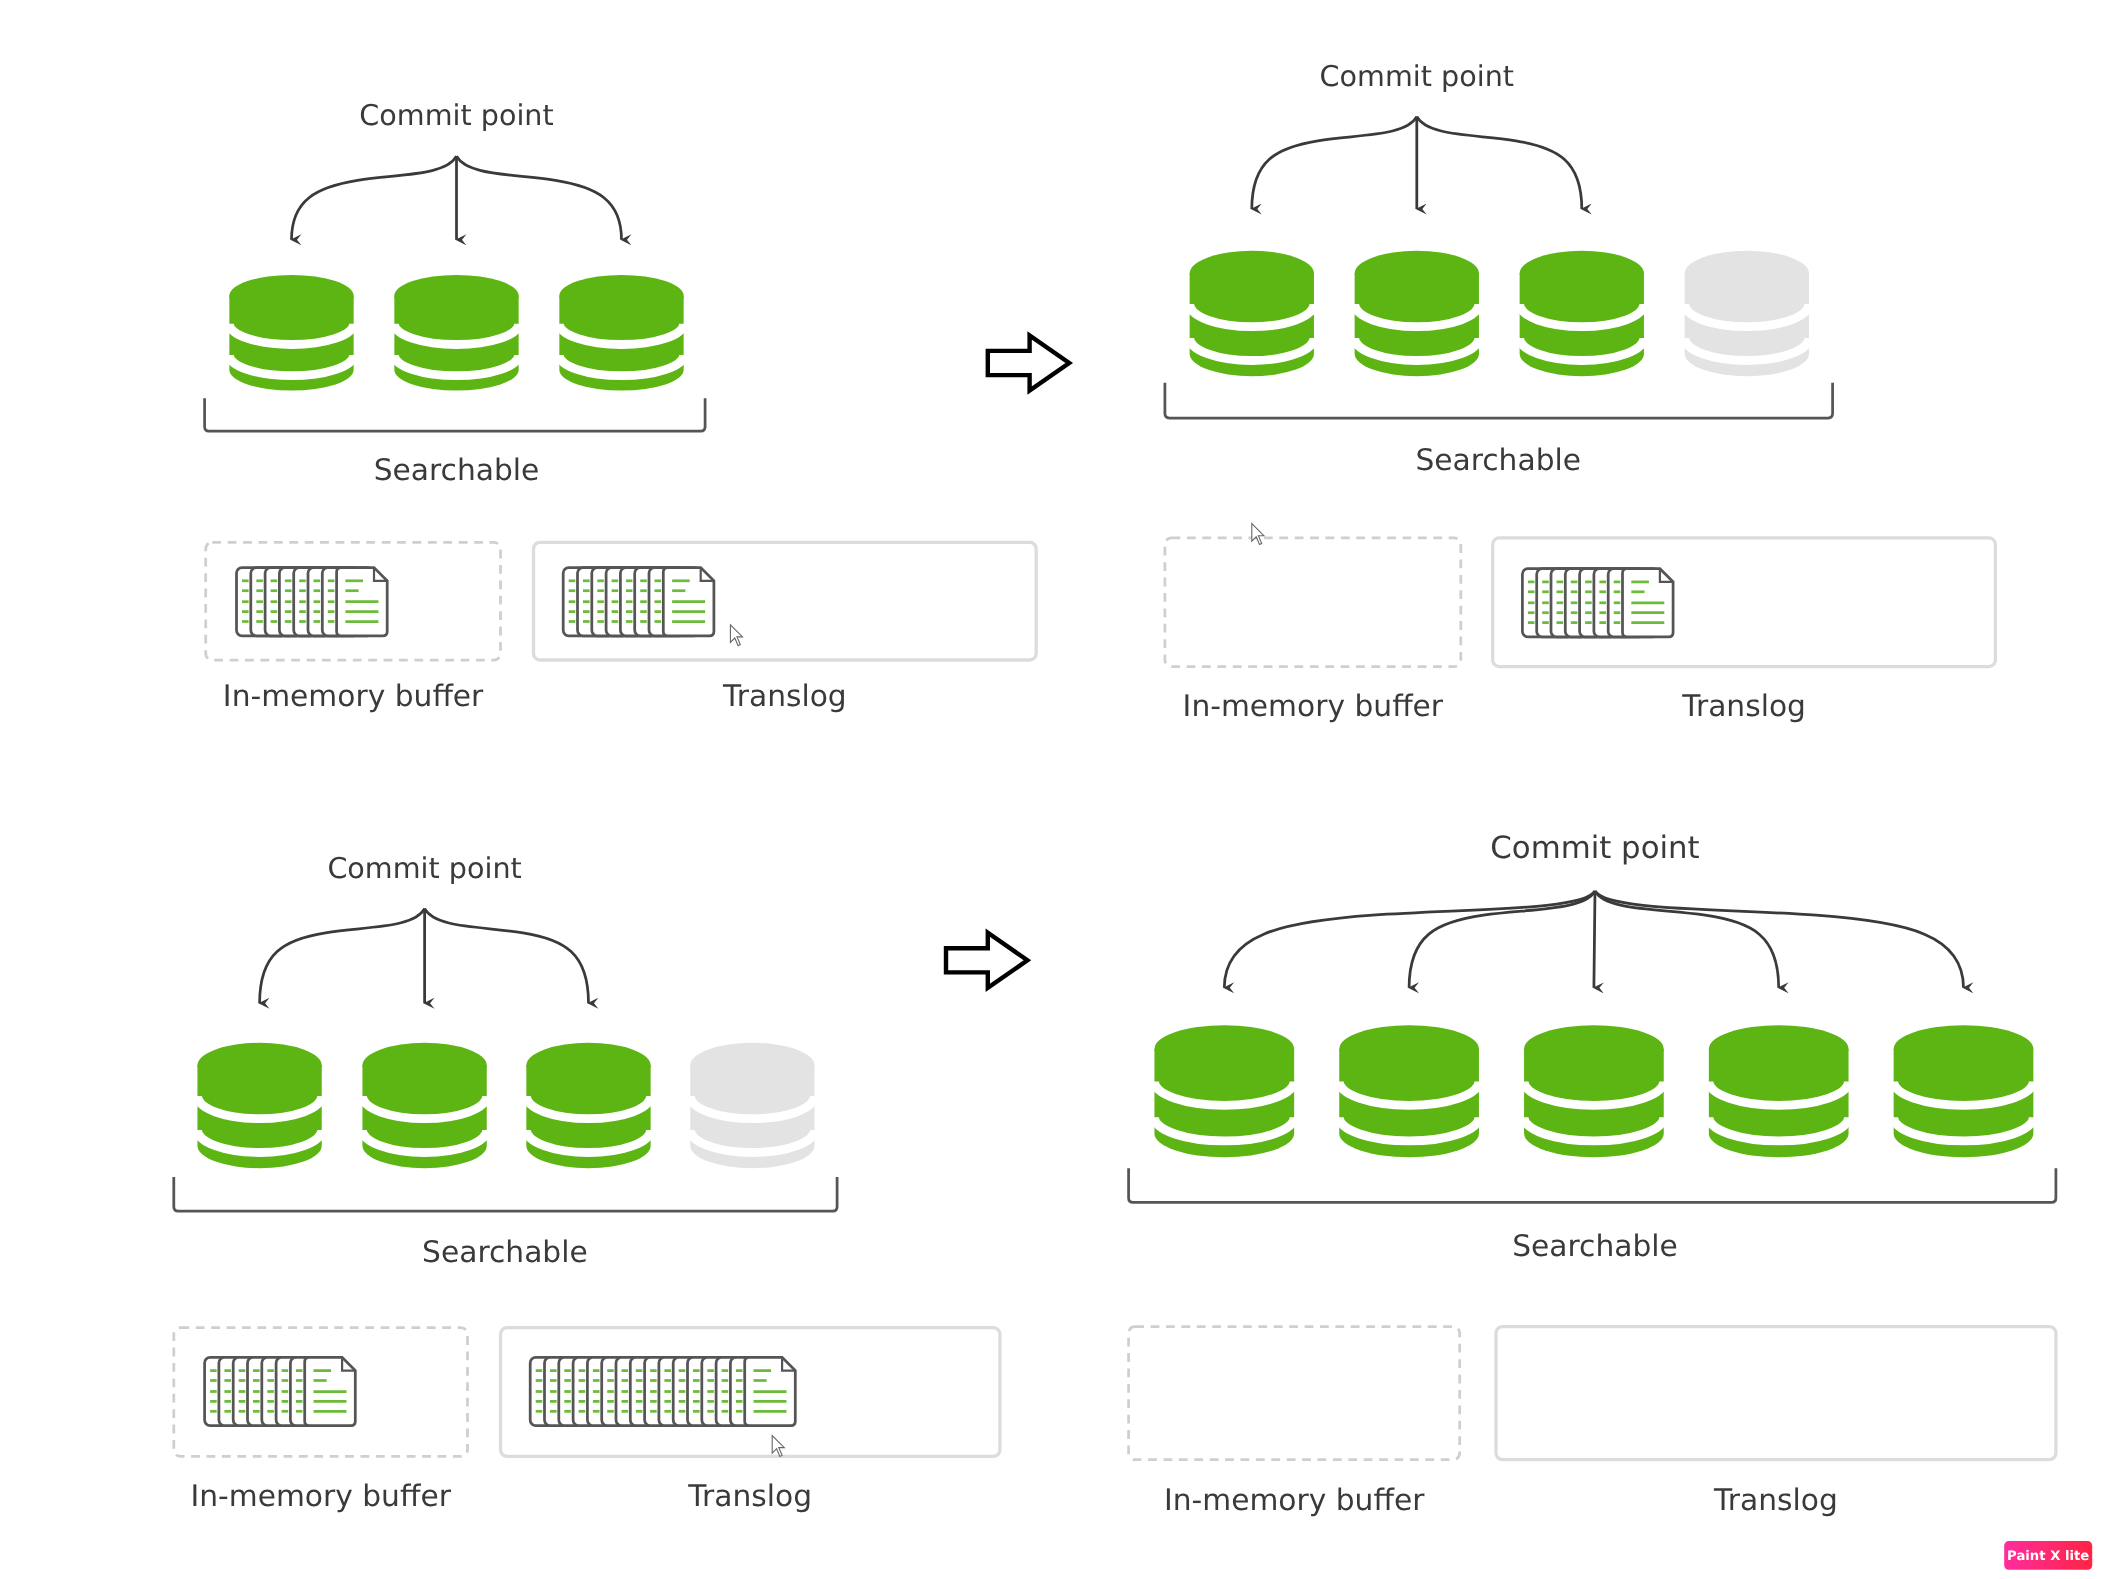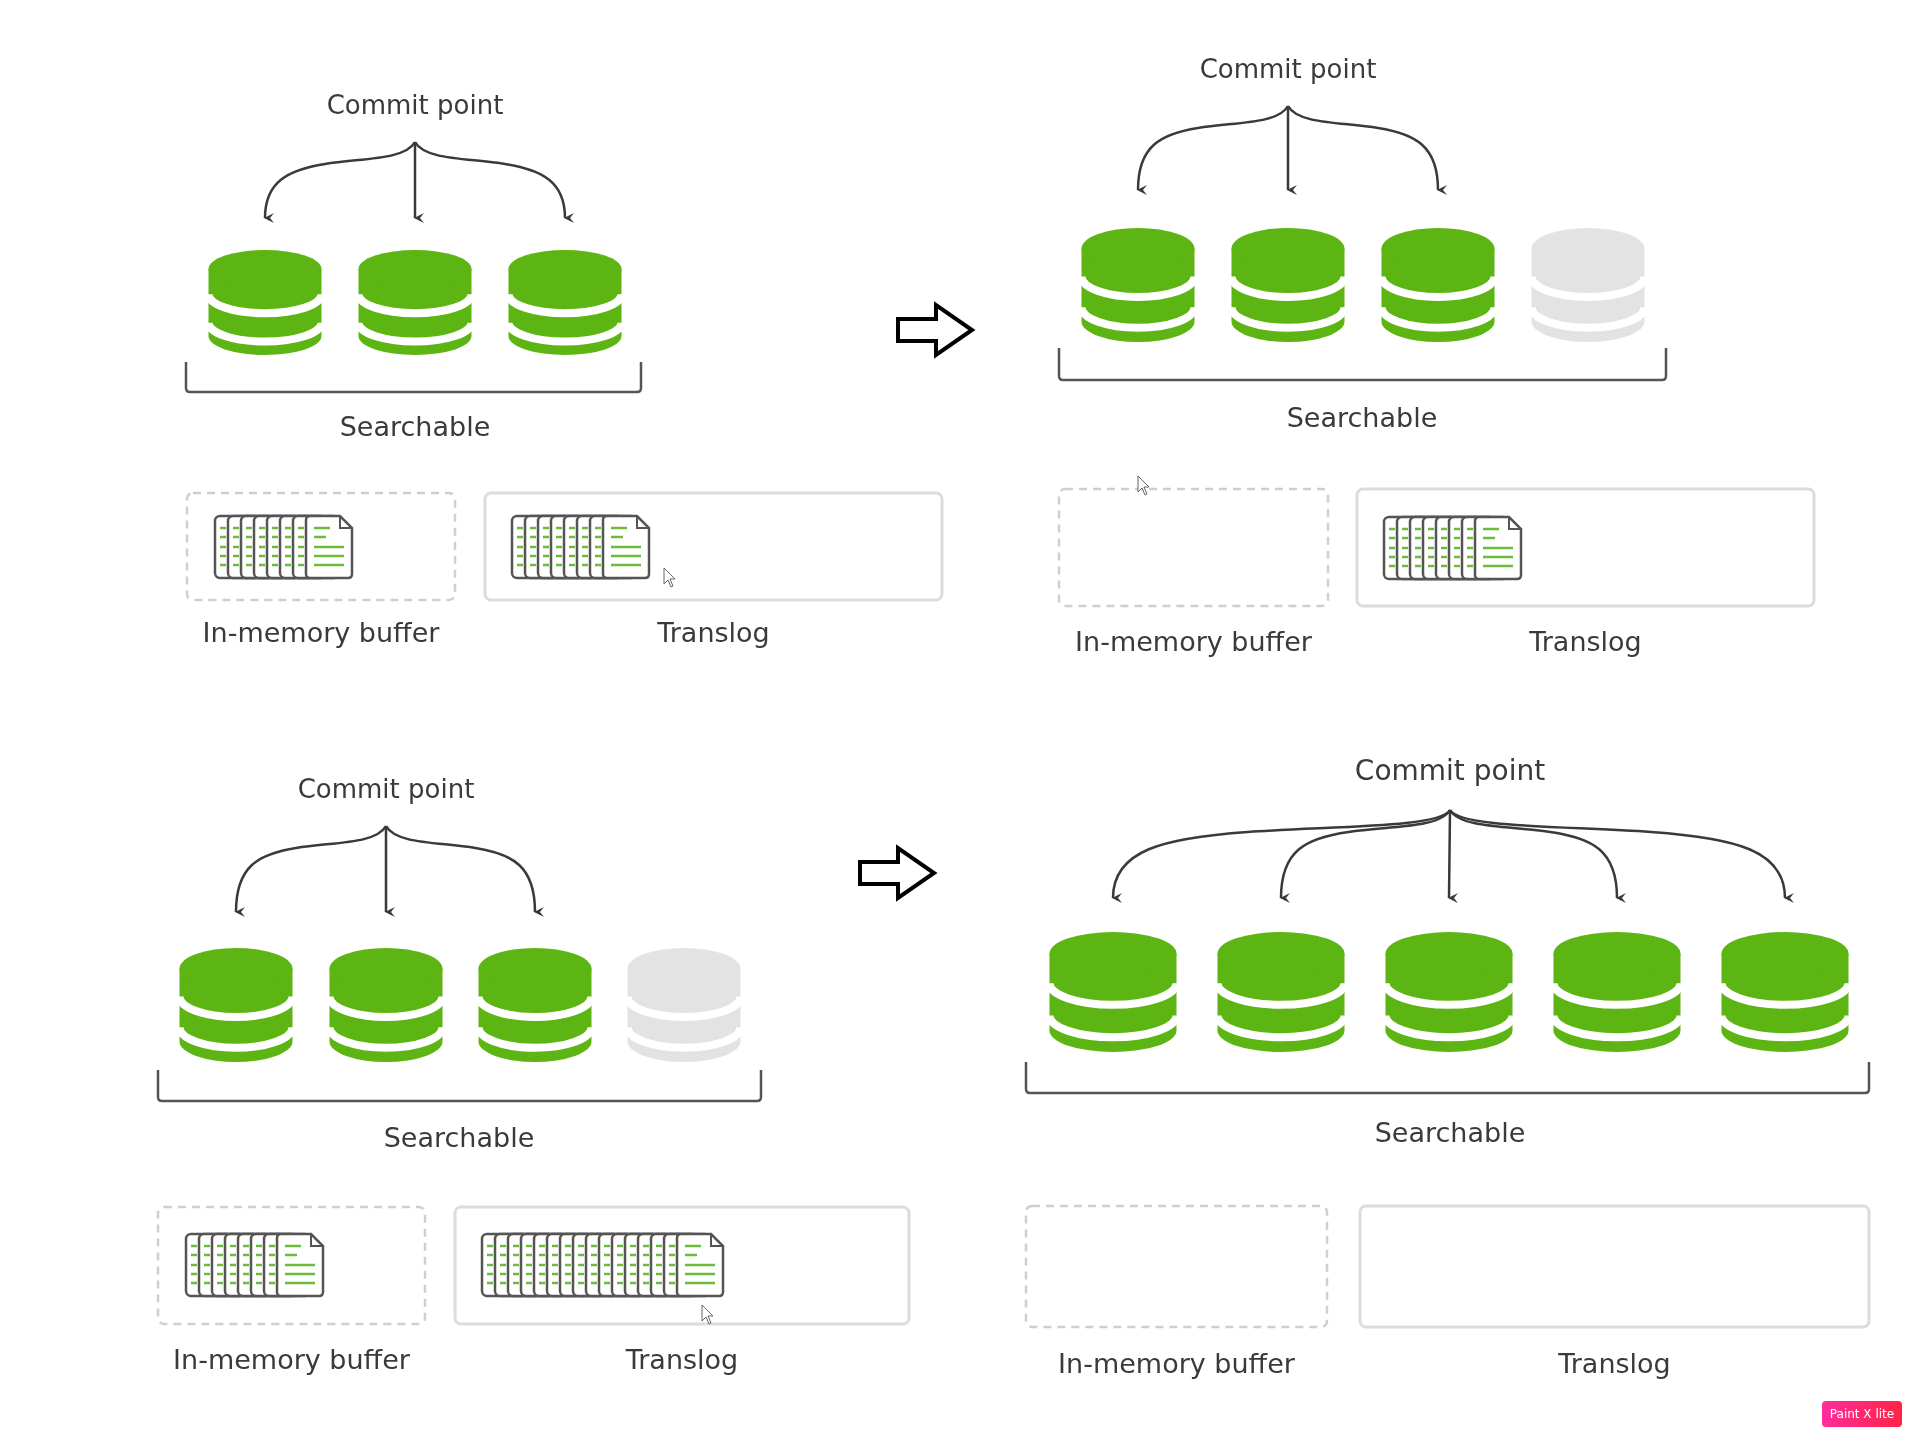--- a/index.html
+++ b/index.html
@@ -2,21 +2,21 @@
 <html><head>
 <meta charset="utf-8">
 <style>
   html, body { margin: 0; padding: 0; background: #ffffff; }
   body { width: 1912px; height: 1435px; position: relative; overflow: hidden;
          font-family: "DejaVu Sans", sans-serif; }
   svg#canvas { position: absolute; left: 0; top: 0; }
   .lbl { font-family: "DejaVu Sans", sans-serif; fill: #3a3a3a; text-anchor: middle; }
   .badge { position: absolute; left: 1822px; top: 1401px; width: 80px; height: 26px;
            border-radius: 4px; background: linear-gradient(90deg, #ff2d9e, #ff2443);
-           color: #fff; font-family: "DejaVu Sans", sans-serif; font-weight: normal;
+           color: #fff; font-family: "DejaVu Sans", sans-serif; font-weight: bold;
            font-size: 12px; line-height: 26px; text-align: center; }
 </style>
 </head>
 <body>
 
 <svg id="canvas" width="1912" height="1435" viewBox="0 0 1912 1435">
   <defs>
     <marker id="ah" viewBox="0 0 10 10" refX="5" refY="9" markerWidth="10" markerHeight="12" orient="auto-start-reverse" markerUnits="userSpaceOnUse">
       <path d="M0,0 L5,10 L10,0 L5,4 Z" fill="#3a3a3a"></path>
     </marker>

